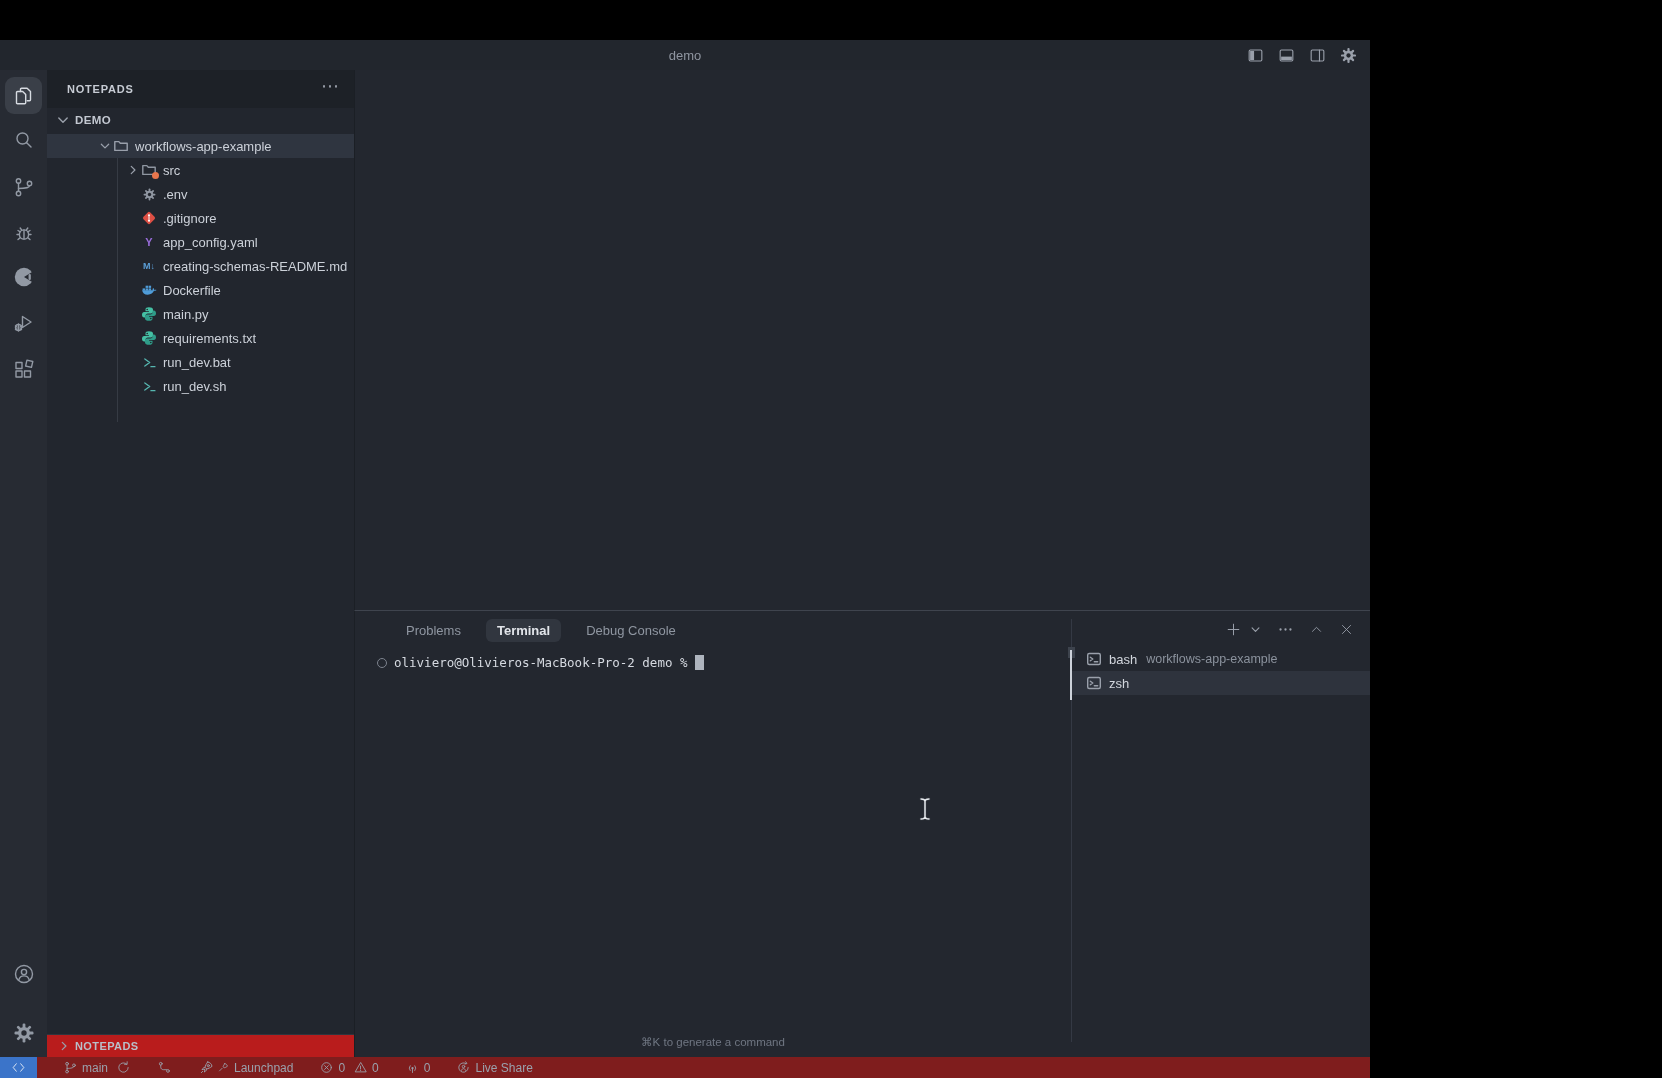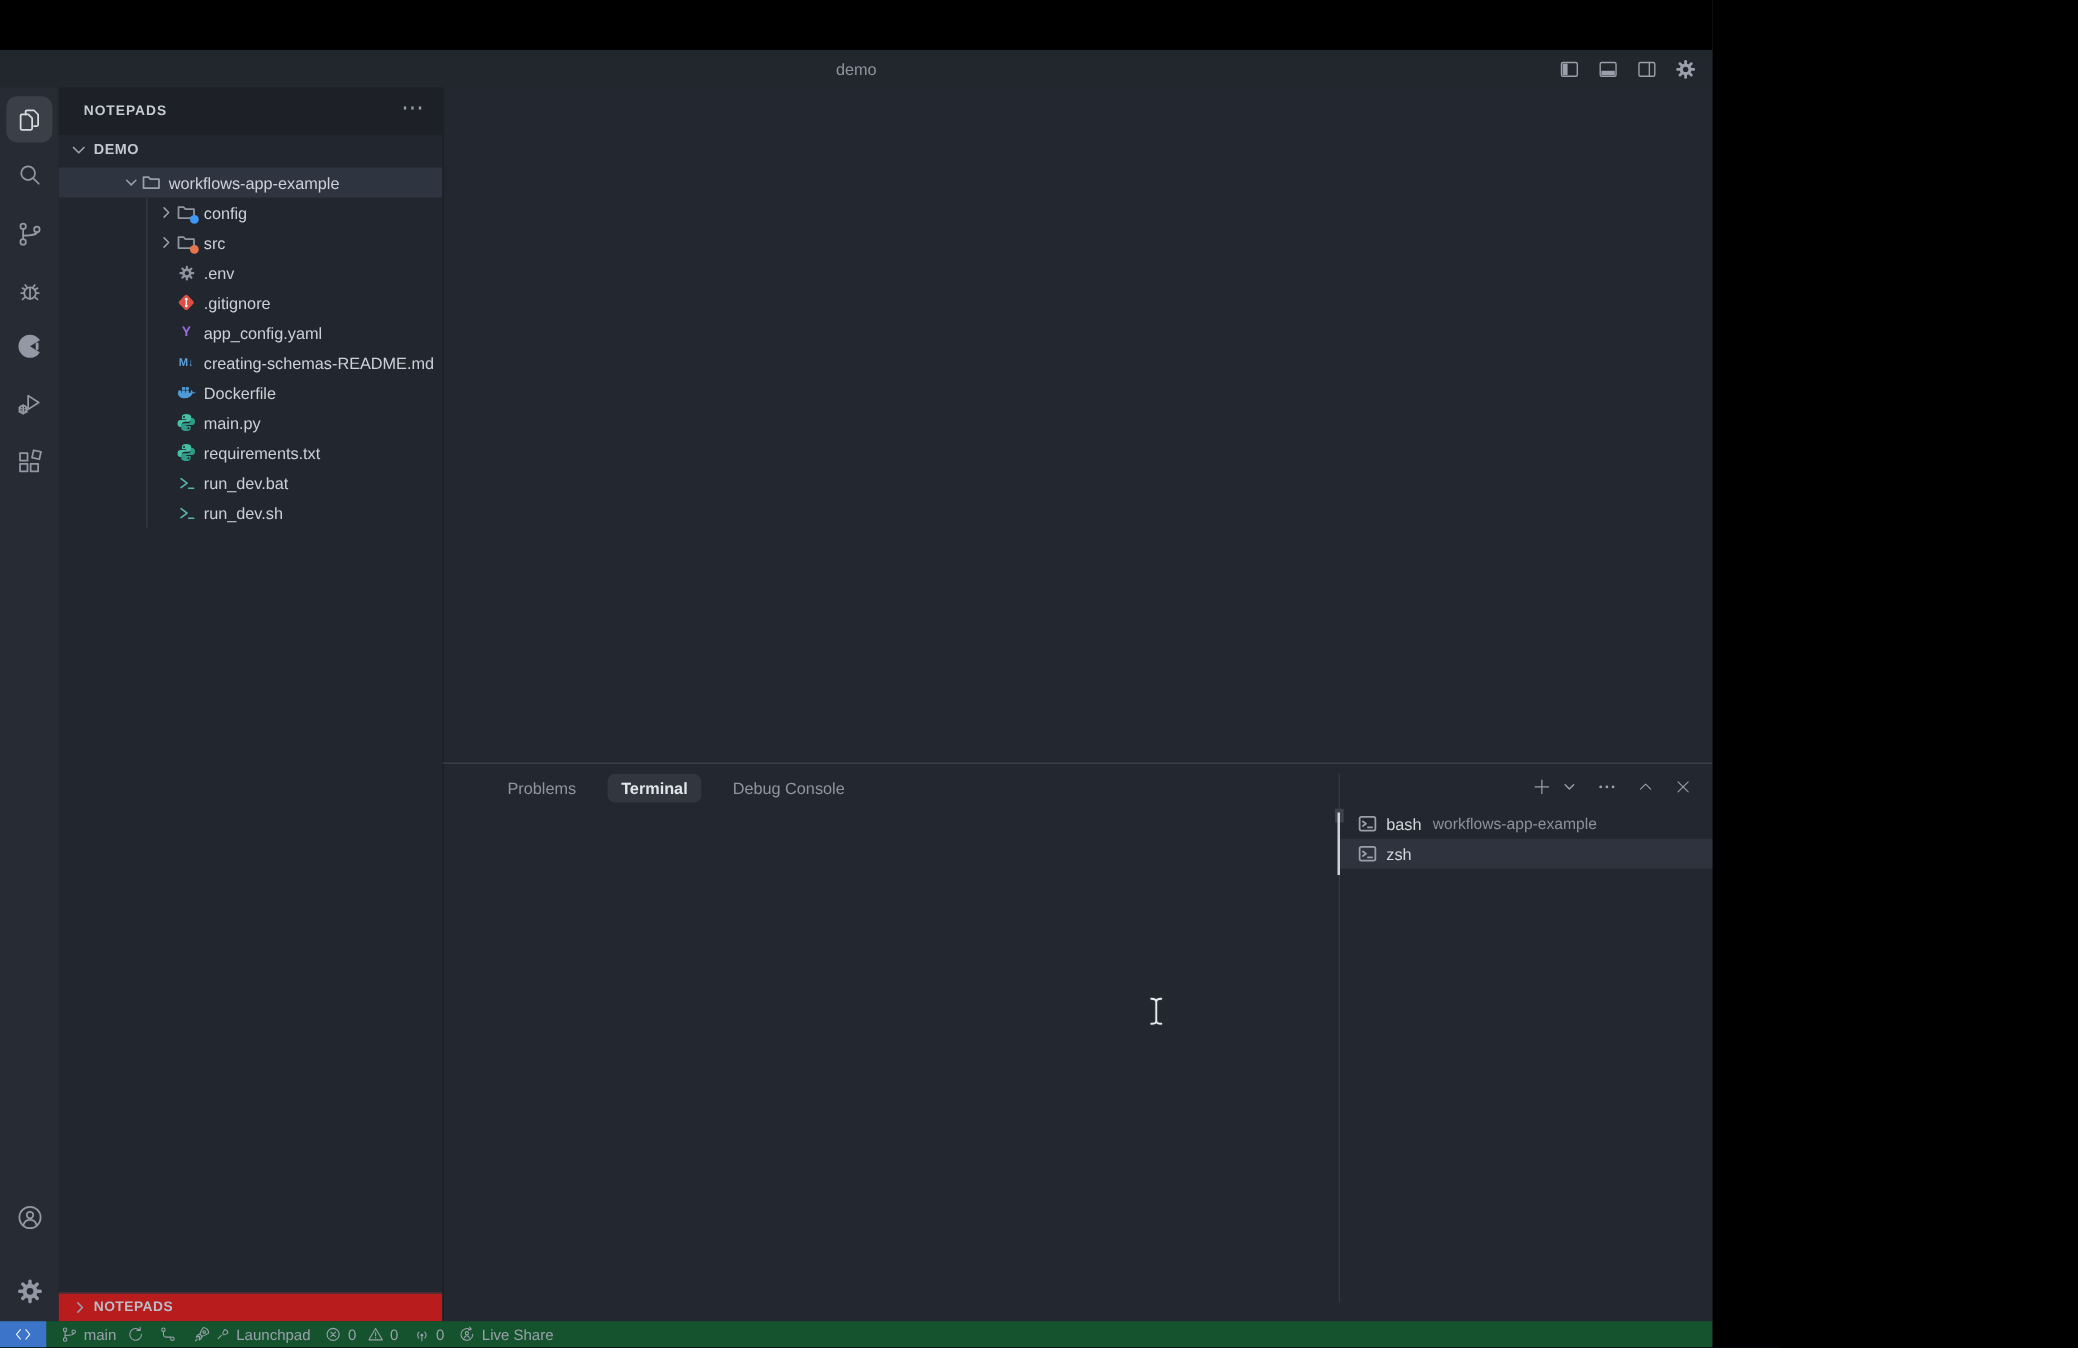--- a/index.html
+++ b/index.html
@@ -61,22 +61,22 @@
   .sash{position:absolute;right:298px;top:8px;bottom:15px;width:1px;background:#343944;}
   .sash-thumb{position:absolute;right:295px;top:36px;width:7px;height:11px;background:#3d434d;}
   .sash-focus{position:absolute;right:298px;top:39px;width:2px;height:50px;background:#cdd2da;}
   .term-list{position:absolute;right:0;top:36px;width:298px;bottom:0;}
   .tl-row{height:24px;display:flex;align-items:center;padding-left:14px;font-size:13px;color:#d2d6dd;}
   .tl-row.selected{background:#2e333d;}
   .tl-row .tic{width:16px;height:16px;margin-right:7px;color:#9aa0ab;}
   .tl-row .desc{margin-left:9px;color:#8b929d;font-size:12.5px;}
 
   
-  .statusbar{position:absolute;left:0;bottom:0;width:100%;height:21px;background:#14532d;
-             display:flex;align-items:center;font-size:12px;color:#9aa1ac;}
+  .statusbar{position:absolute;left:0;bottom:0;width:100%;height:21px;background:#7f1d1d;
+             display:flex;align-items:center;font-size:12px;color:#9aa1ac;gap:15px;}
   .remote-chip{width:37px;height:21px;background:#3b74c9;color:#eef2f8;display:flex;align-items:center;justify-content:center;flex:0 0 37px;}
   .sb-item{display:flex;align-items:center;gap:4px;margin-left:11px;}
   .sb-right{margin-left:auto;display:flex;align-items:center;gap:10px;padding-right:12px;margin-top:42px;}
   .zoom-chip{width:40px;height:21px;background:#14181f;display:flex;align-items:center;justify-content:center;color:#9aa1ac;}
 
   
   .mouse{position:absolute;left:918px;top:796px;pointer-events:none;}
 </style>
 </head>
 <body>
@@ -357,34 +357,20 @@
       <div class="row ind2">
         <span class="chev">
             <svg class="ic" width="14" height="14">
               <use href="#i-chev-r"></use>
             </svg>
           </span>
         <span class="fic" style="color:#8f96a1;position:relative">
             <svg class="ic" width="16" height="16">
               <use href="#i-folder"></use>
             </svg>
-            <span style="position:absolute;right:-2px;bottom:-1px;width:7px;height:7px;border-radius:50%;background:#3f97f6"></span>
-          </span>
-        <span>config</span>
-      </div>
-      <div class="row ind2">
-        <span class="chev">
-            <svg class="ic" width="14" height="14">
-              <use href="#i-chev-r"></use>
-            </svg>
-          </span>
-        <span class="fic" style="color:#8f96a1;position:relative">
-            <svg class="ic" width="16" height="16">
-              <use href="#i-folder"></use>
-            </svg>
             <span style="position:absolute;right:-2px;bottom:-1px;width:7px;height:7px;border-radius:50%;background:#e8764d"></span>
           </span>
         <span>src</span>
       </div>
       <div class="row file ind2">
         <span class="fic" style="color:#8f96a1;--hole:#22262e">
             <svg class="ic" width="15" height="15">
               <use href="#i-cog"></use>
             </svg>
           </span>
@@ -479,20 +465,28 @@
           <use href="#i-dots"></use>
         </svg>
       <svg class="ic" width="15" height="15">
           <use href="#i-chevup"></use>
         </svg>
       <svg class="ic" width="15" height="15">
           <use href="#i-close"></use>
         </svg>
     </div>
 
+    <div class="term">
+      <div class="prompt-line">
+        <span class="prompt-circle"></span>
+        <span>oliviero@Olivieros-MacBook-Pro-2 demo %</span>
+        <span class="cursor-block"></span>
+      </div>
+      <div class="term-hint">⌘K to generate a command</div>
+    </div>
 
     <div class="sash"></div>
     <div class="sash-thumb"></div>
     <div class="sash-focus"></div>
 
     <div class="term-list">
       <div class="tl-row">
         <svg class="ic tic" width="16" height="16">
             <use href="#i-termbox"></use>
           </svg>

